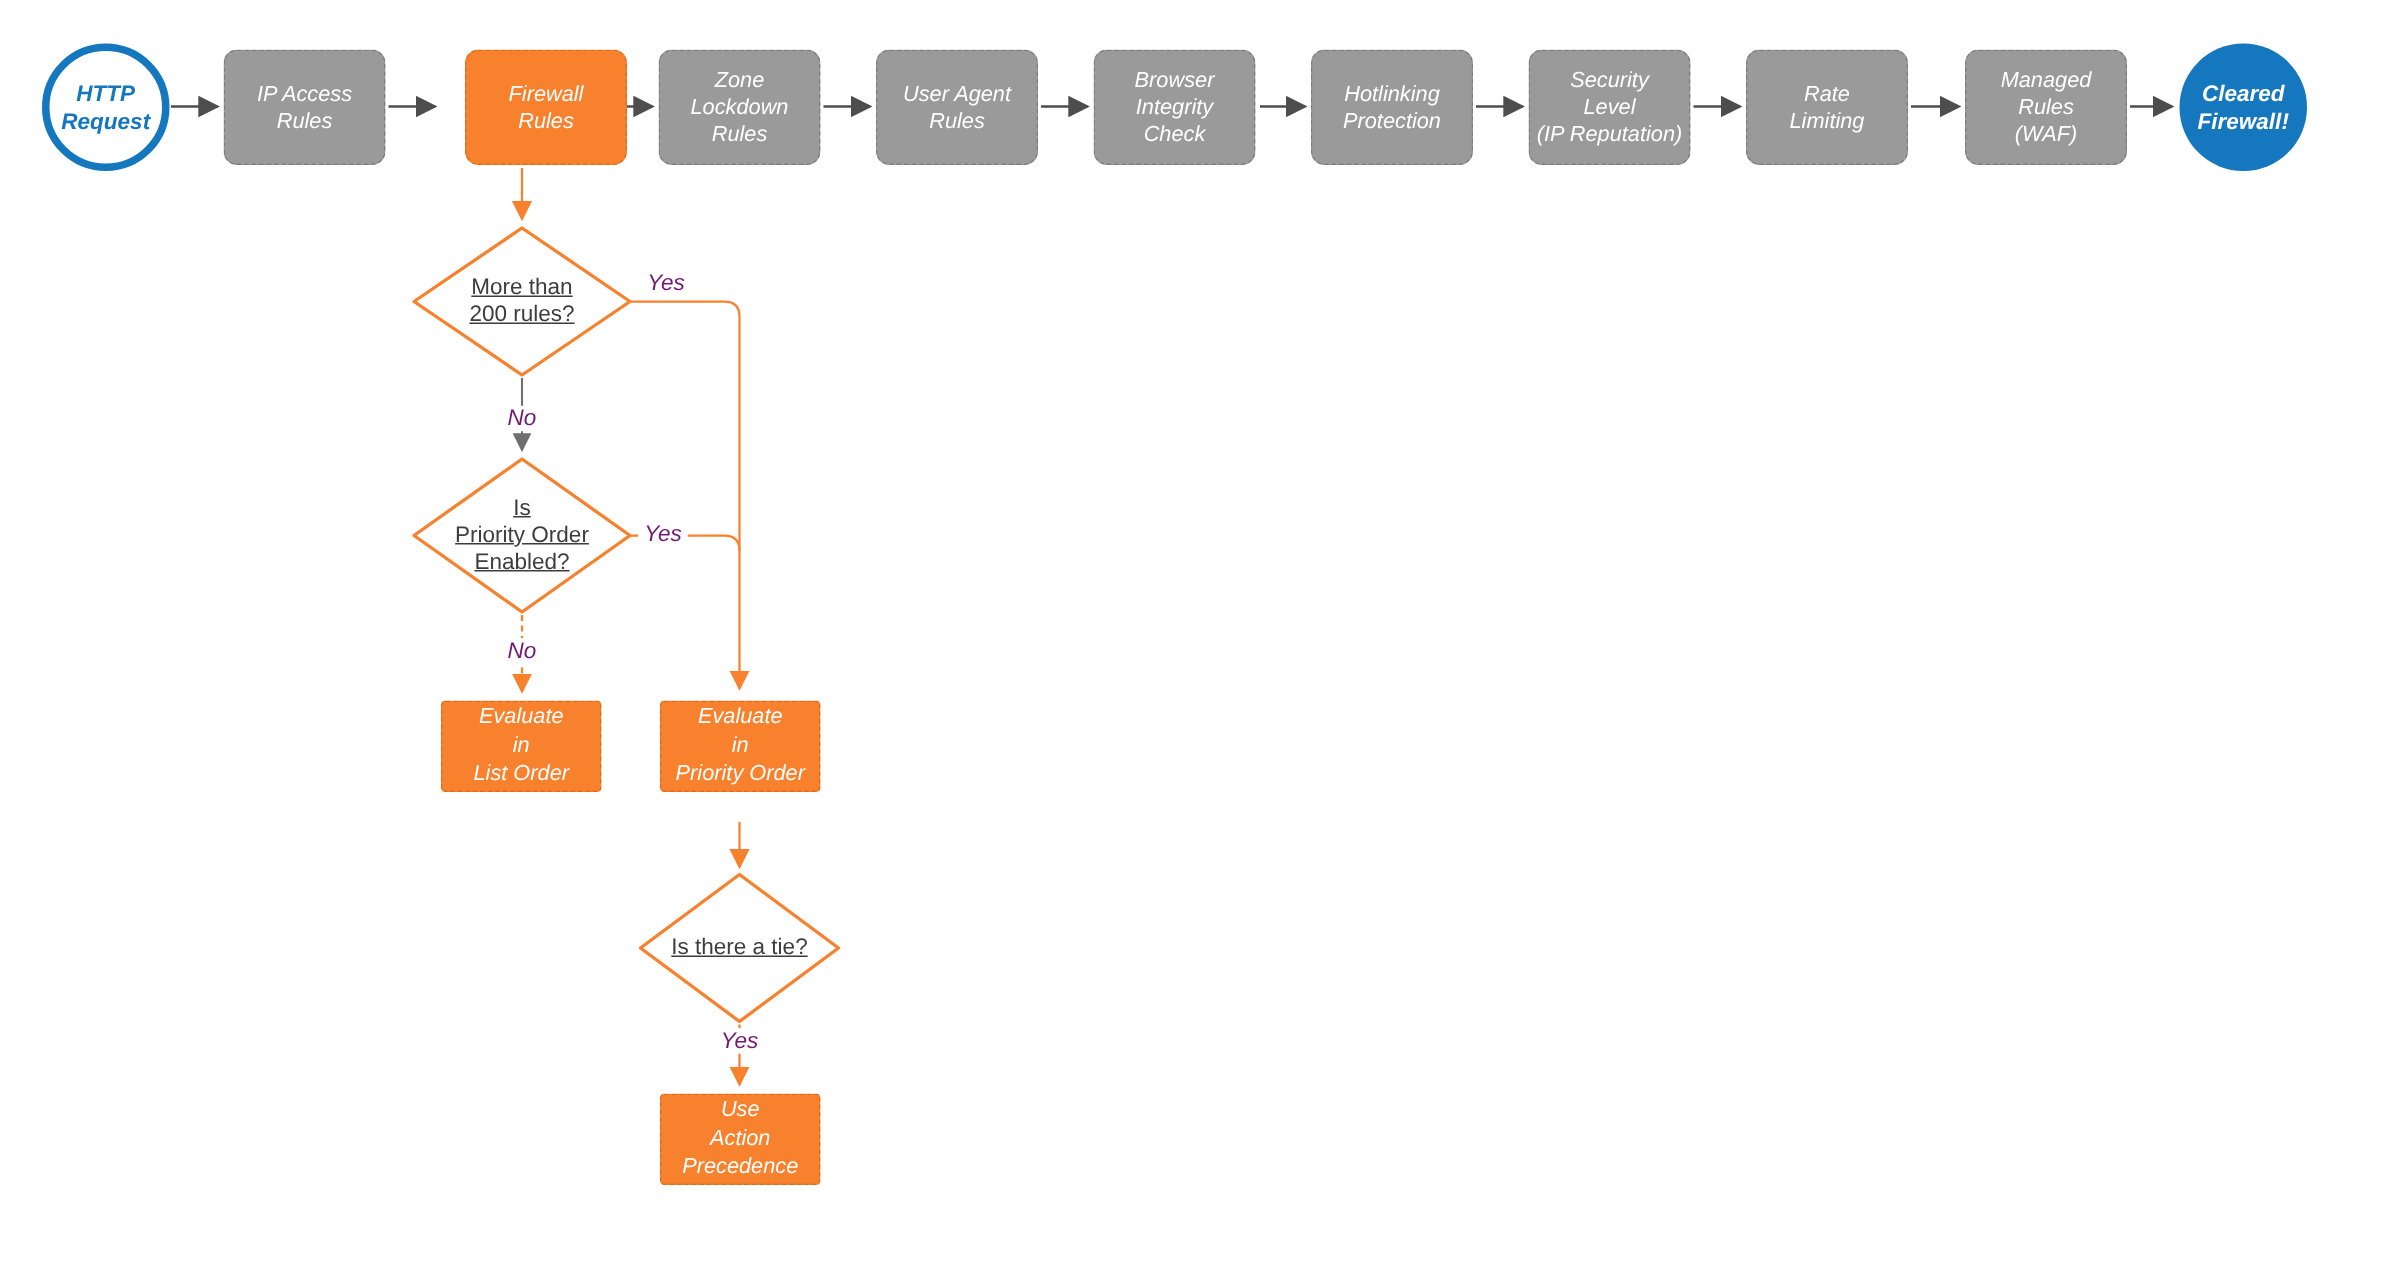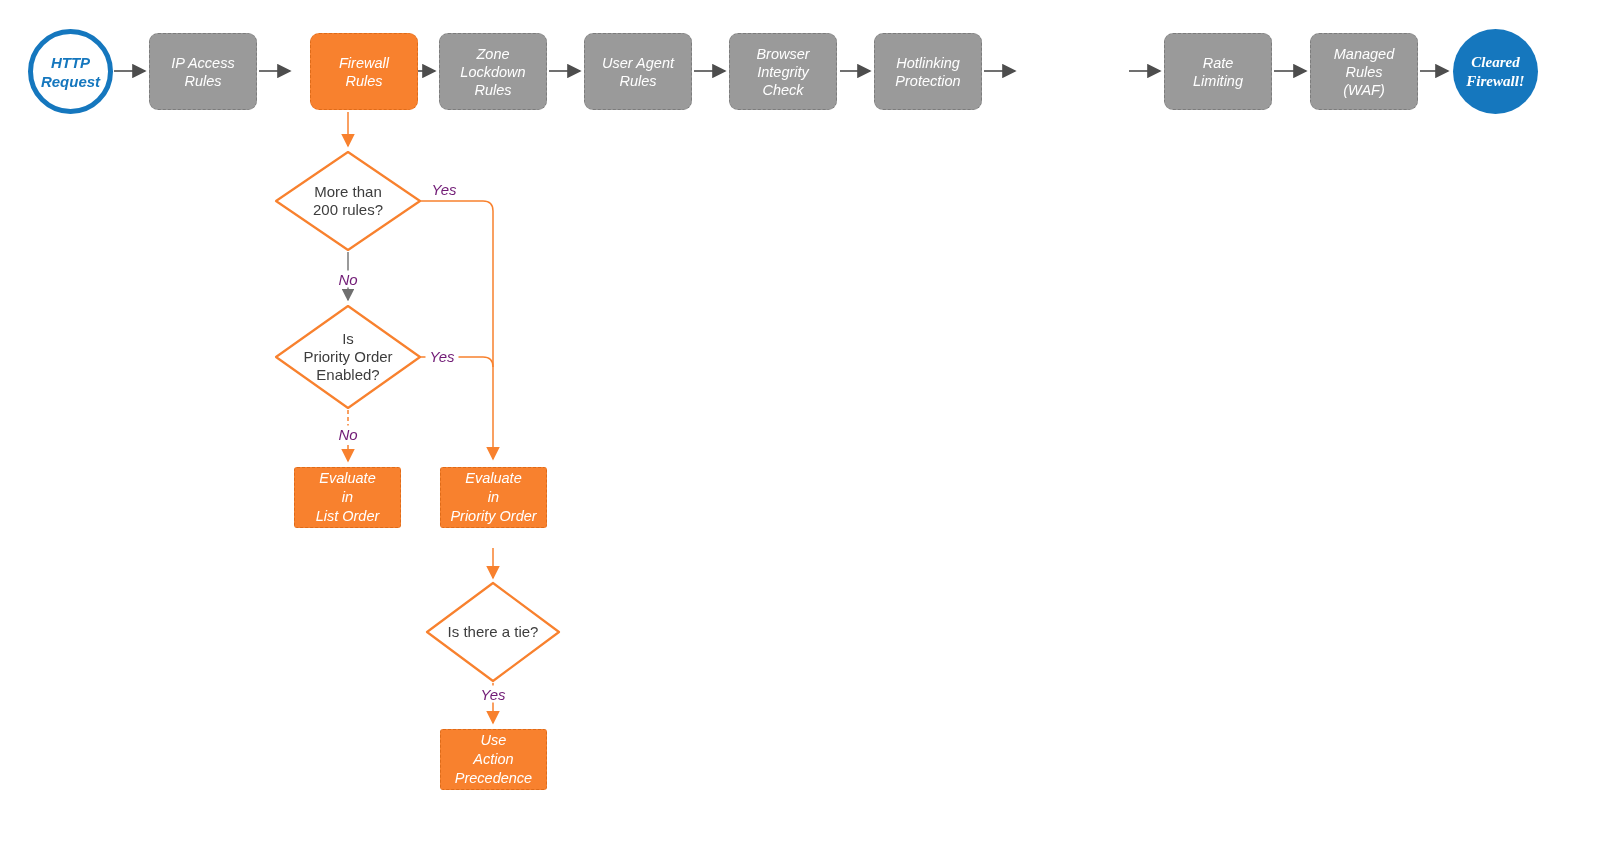--- a/index.html
+++ b/index.html
@@ -3,22 +3,22 @@
 <meta charset="utf-8">
 <style>
   html,body{margin:0;padding:0;background:#ffffff;font-family:"Liberation Sans",sans-serif;}
   .canvas{position:relative;width:1600px;height:858px;background:#ffffff;overflow:hidden;}
   svg.edges{position:absolute;left:0;top:0;width:1600px;height:858px;}
   .node{position:absolute;display:flex;flex-direction:column;align-items:center;justify-content:center;text-align:right;box-sizing:border-box;z-index:2;}
   .stage{top:33px;width:108px;height:77px;background:#9A9A9A;border:1px dashed rgba(70,70,70,.35);border-radius:9px;color:#ffffff;font-style:italic;font-size:14.5px;line-height:18px;}
   .stage.highlight{background:#F8812E;border-color:rgba(190,80,0,.45);}
   .action{width:107px;height:61px;background:#F8812E;border:1px dashed rgba(190,80,0,.45);border-radius:3px;color:#ffffff;font-style:italic;font-size:14.5px;line-height:19px;}
   .circle-start{left:28px;top:29px;width:85px;height:85px;border-radius:50%;background:#ffffff;border:5px solid #1577BE;color:#1577BE;font-weight:bold;font-style:italic;font-size:15px;line-height:19px;}
-  .circle-end{left:1453px;top:29px;width:85px;height:85px;border-radius:50%;background:#1577BE;color:#ffffff;font-weight:bold;font-style:italic;font-size:15px;line-height:19px;font-family:Liberation Serif, serif;}
-  .diamond-label{position:absolute;z-index:2;color:#3d3d3d;font-size:15px;line-height:18px;text-align:center;}
+  .circle-end{left:1453px;top:29px;width:85px;height:85px;border-radius:50%;background:#1577BE;color:#ffffff;font-weight:bold;font-style:italic;font-size:15px;line-height:19px;}
+  .diamond-label{position:absolute;z-index:2;color:#3d3d3d;font-size:15px;line-height:18px;text-align:center;text-decoration:underline;}
   .edge-label{position:absolute;z-index:3;transform:translate(-50%,-50%);font-style:italic;font-size:15px;color:#701a75;background:#ffffff;padding:0 4px;white-space:nowrap;}
   .ln{display:block;}
 </style>
 </head>
 <body>
 
 <div class="canvas">
 
   <svg class="edges" viewBox="0 0 1600 858">
     <defs>
@@ -87,20 +87,25 @@
   </div>
   <div class="node stage" style="left:729px">
     <span class="ln">Browser</span>
     <span class="ln">Integrity</span>
     <span class="ln">Check</span>
   </div>
   <div class="node stage" style="left:874px">
     <span class="ln">Hotlinking</span>
     <span class="ln">Protection</span>
   </div>
+  <div class="node stage" style="left:1019px">
+    <span class="ln">Security</span>
+    <span class="ln">Level</span>
+    <span class="ln">(IP Reputation)</span>
+  </div>
   <div class="node stage" style="left:1164px">
     <span class="ln">Rate</span>
     <span class="ln">Limiting</span>
   </div>
   <div class="node stage" style="left:1310px">
     <span class="ln">Managed</span>
     <span class="ln">Rules</span>
     <span class="ln">(WAF)</span>
   </div>
 

